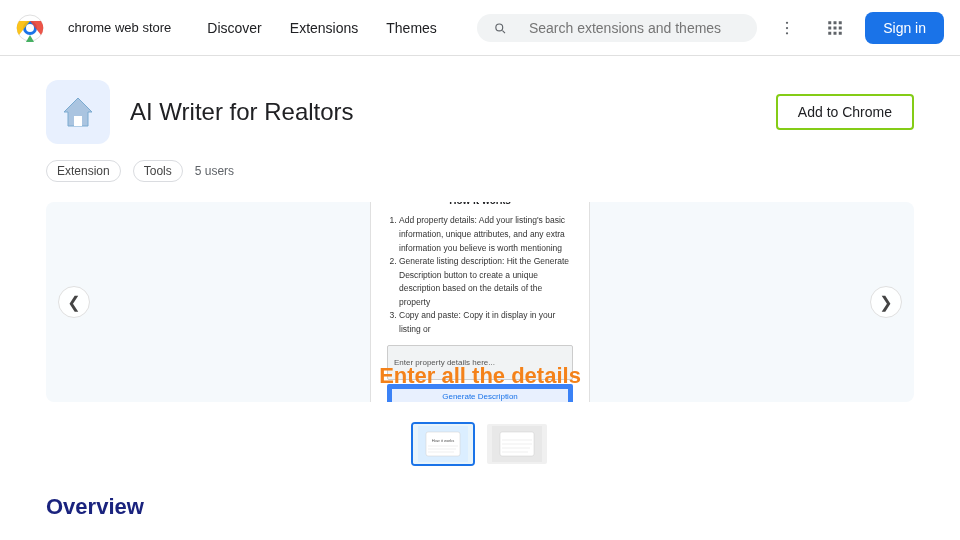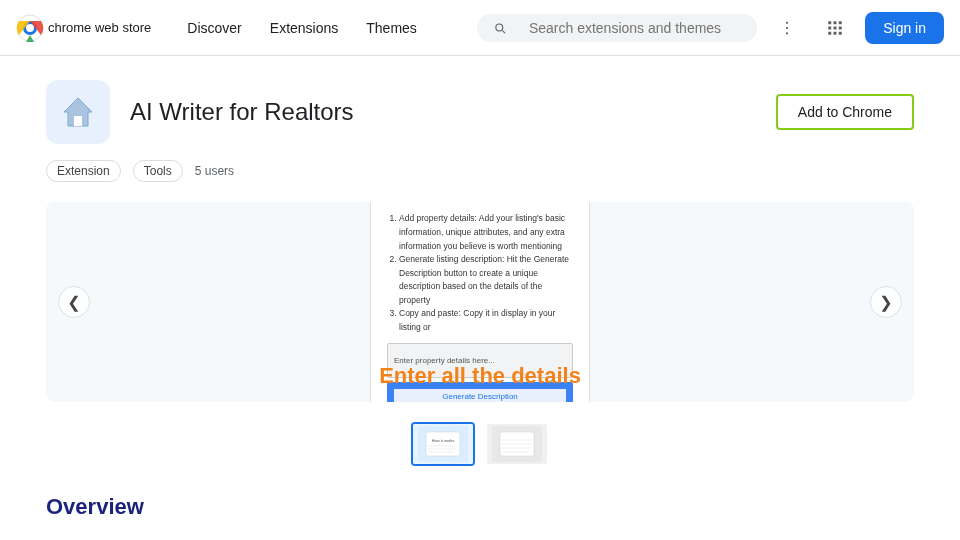--- a/index.html
+++ b/index.html
@@ -10,21 +10,21 @@
       display: flex;
       align-items: center;
       height: 56px;
       padding: 0 16px;
       border-bottom: 1px solid #e0e0e0;
       gap: 24px;
     }
     .header-logo {
       display: flex;
       align-items: center;
-      gap: 4px;
+      gap: 24px;
       text-decoration: none;
     }
     .logo-icon {
       width: 28px;
       height: 28px;
     }
     .logo-text {
       font-size: 13px;
       color: #202124;
       font-weight: 400;
@@ -191,21 +191,21 @@
       background: #f1f3f4;
       border: 1px solid #ccc;
       border-radius: 2px;
       padding: 12px 6px;
       margin-top: 8px;
       font-size: 8px;
       color: #555;
     }
     .carousel-inner .btn-mock {
       background: #e8f0fe;
-      border: 7px solid #3b82f6;
+      border: 5px solid #3b82f6;
       border-radius: 2px;
       padding: 3px 6px;
       margin-top: 4px;
       font-size: 8px;
       color: #1a73e8;
       text-align: center;
     }
     .carousel-caption {
       position: absolute;
       bottom: 13px;

